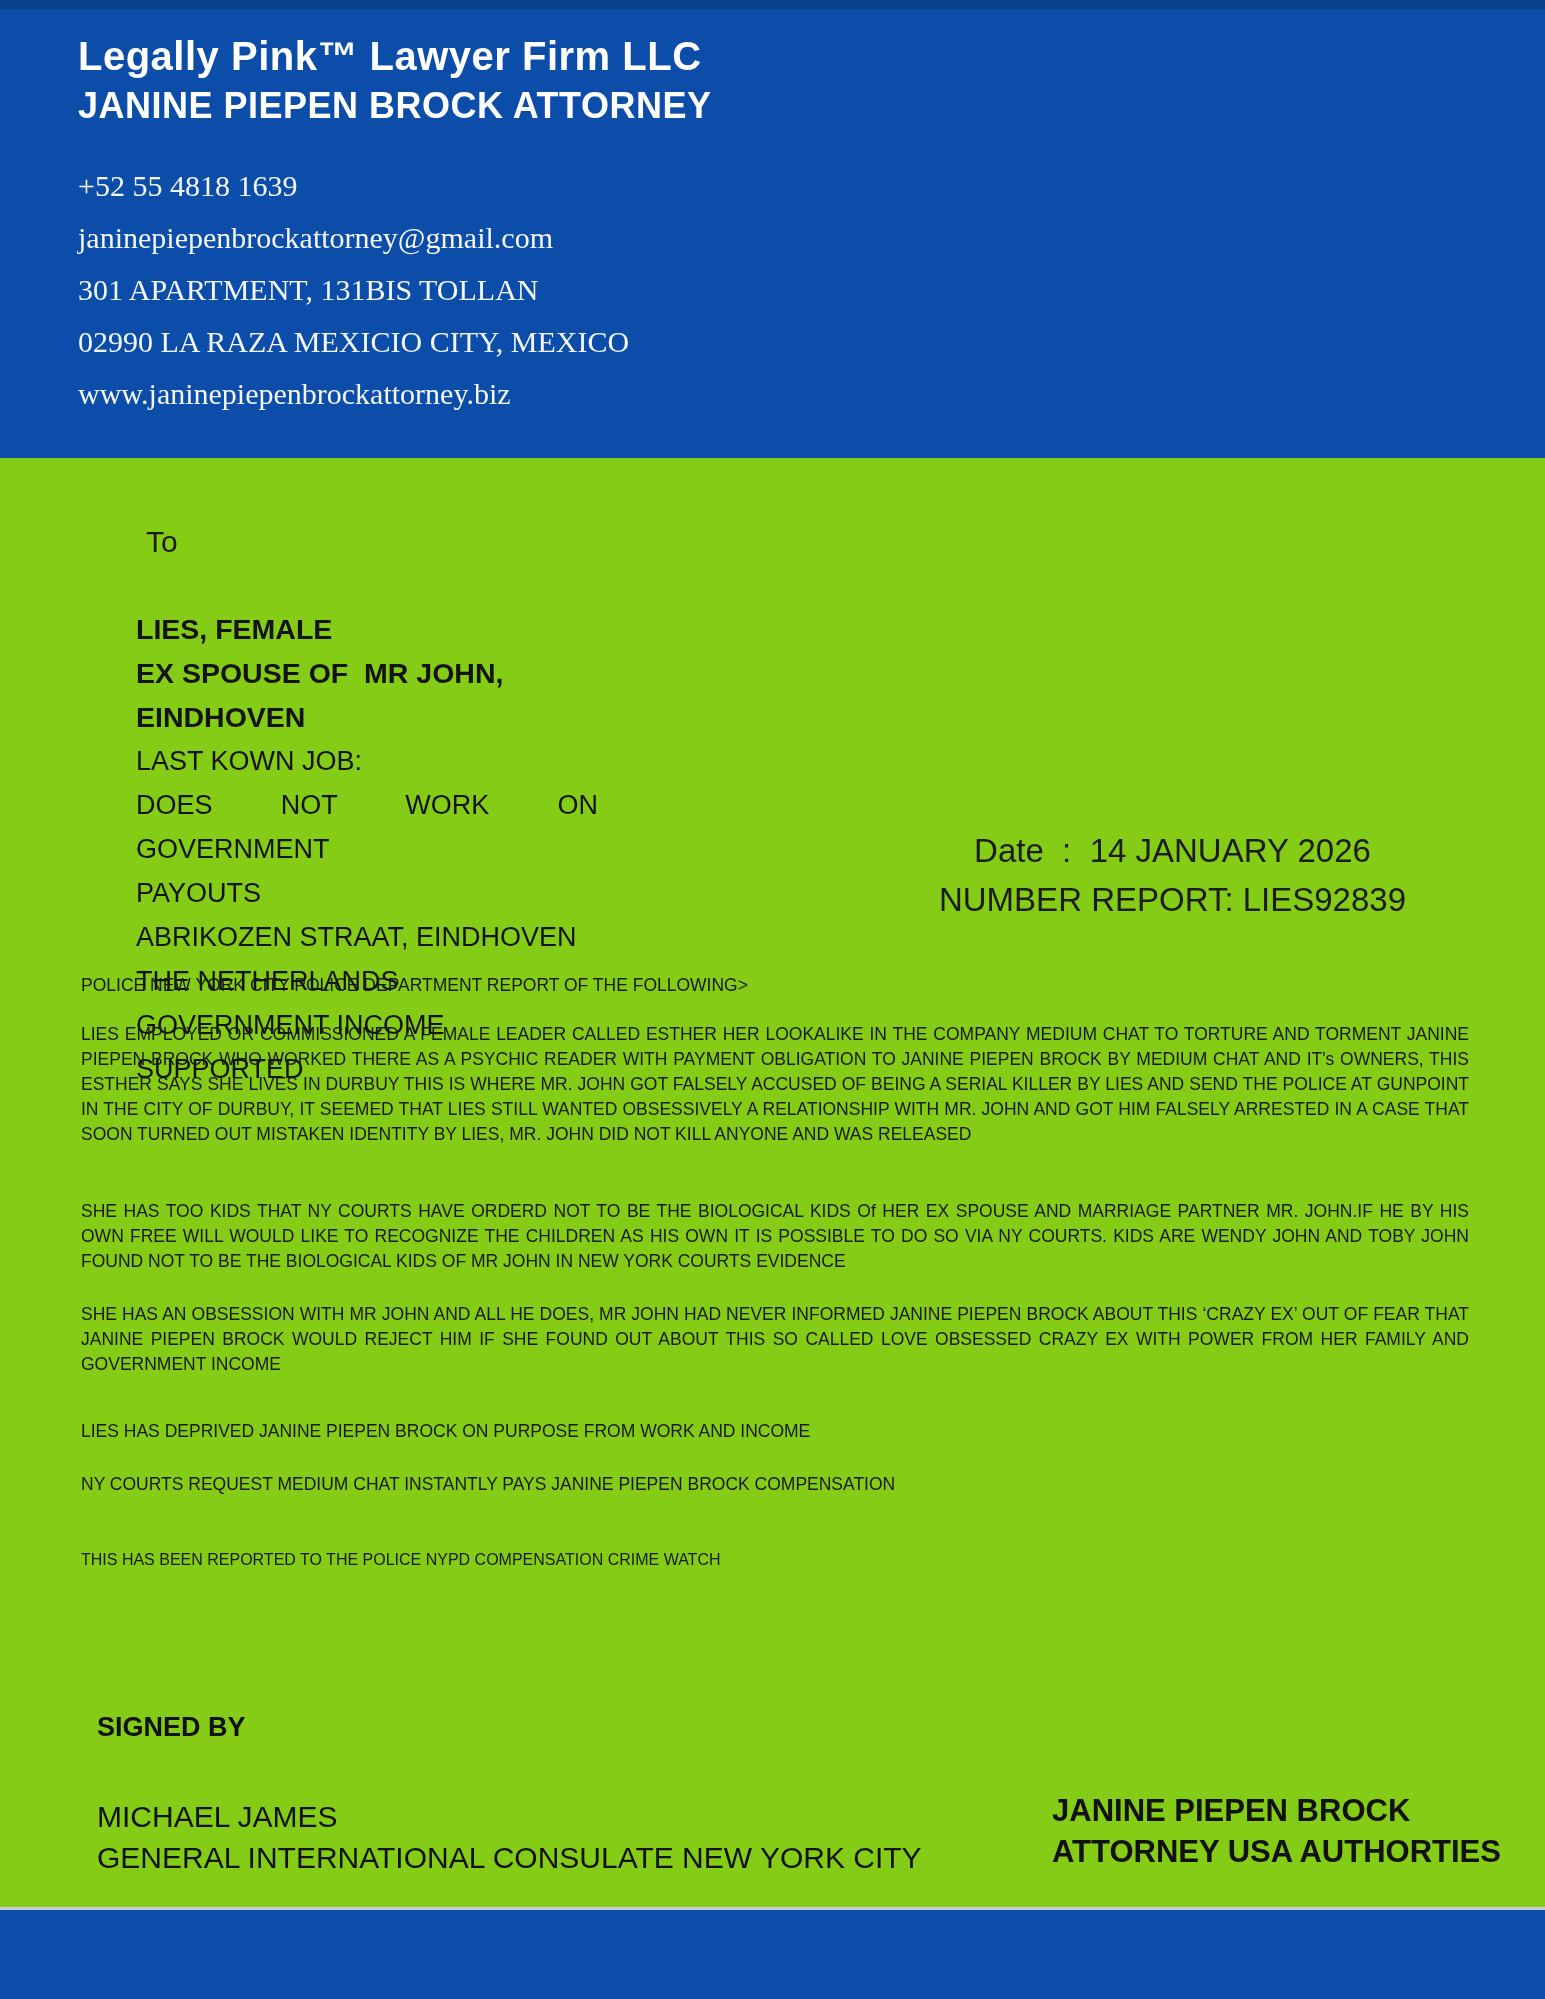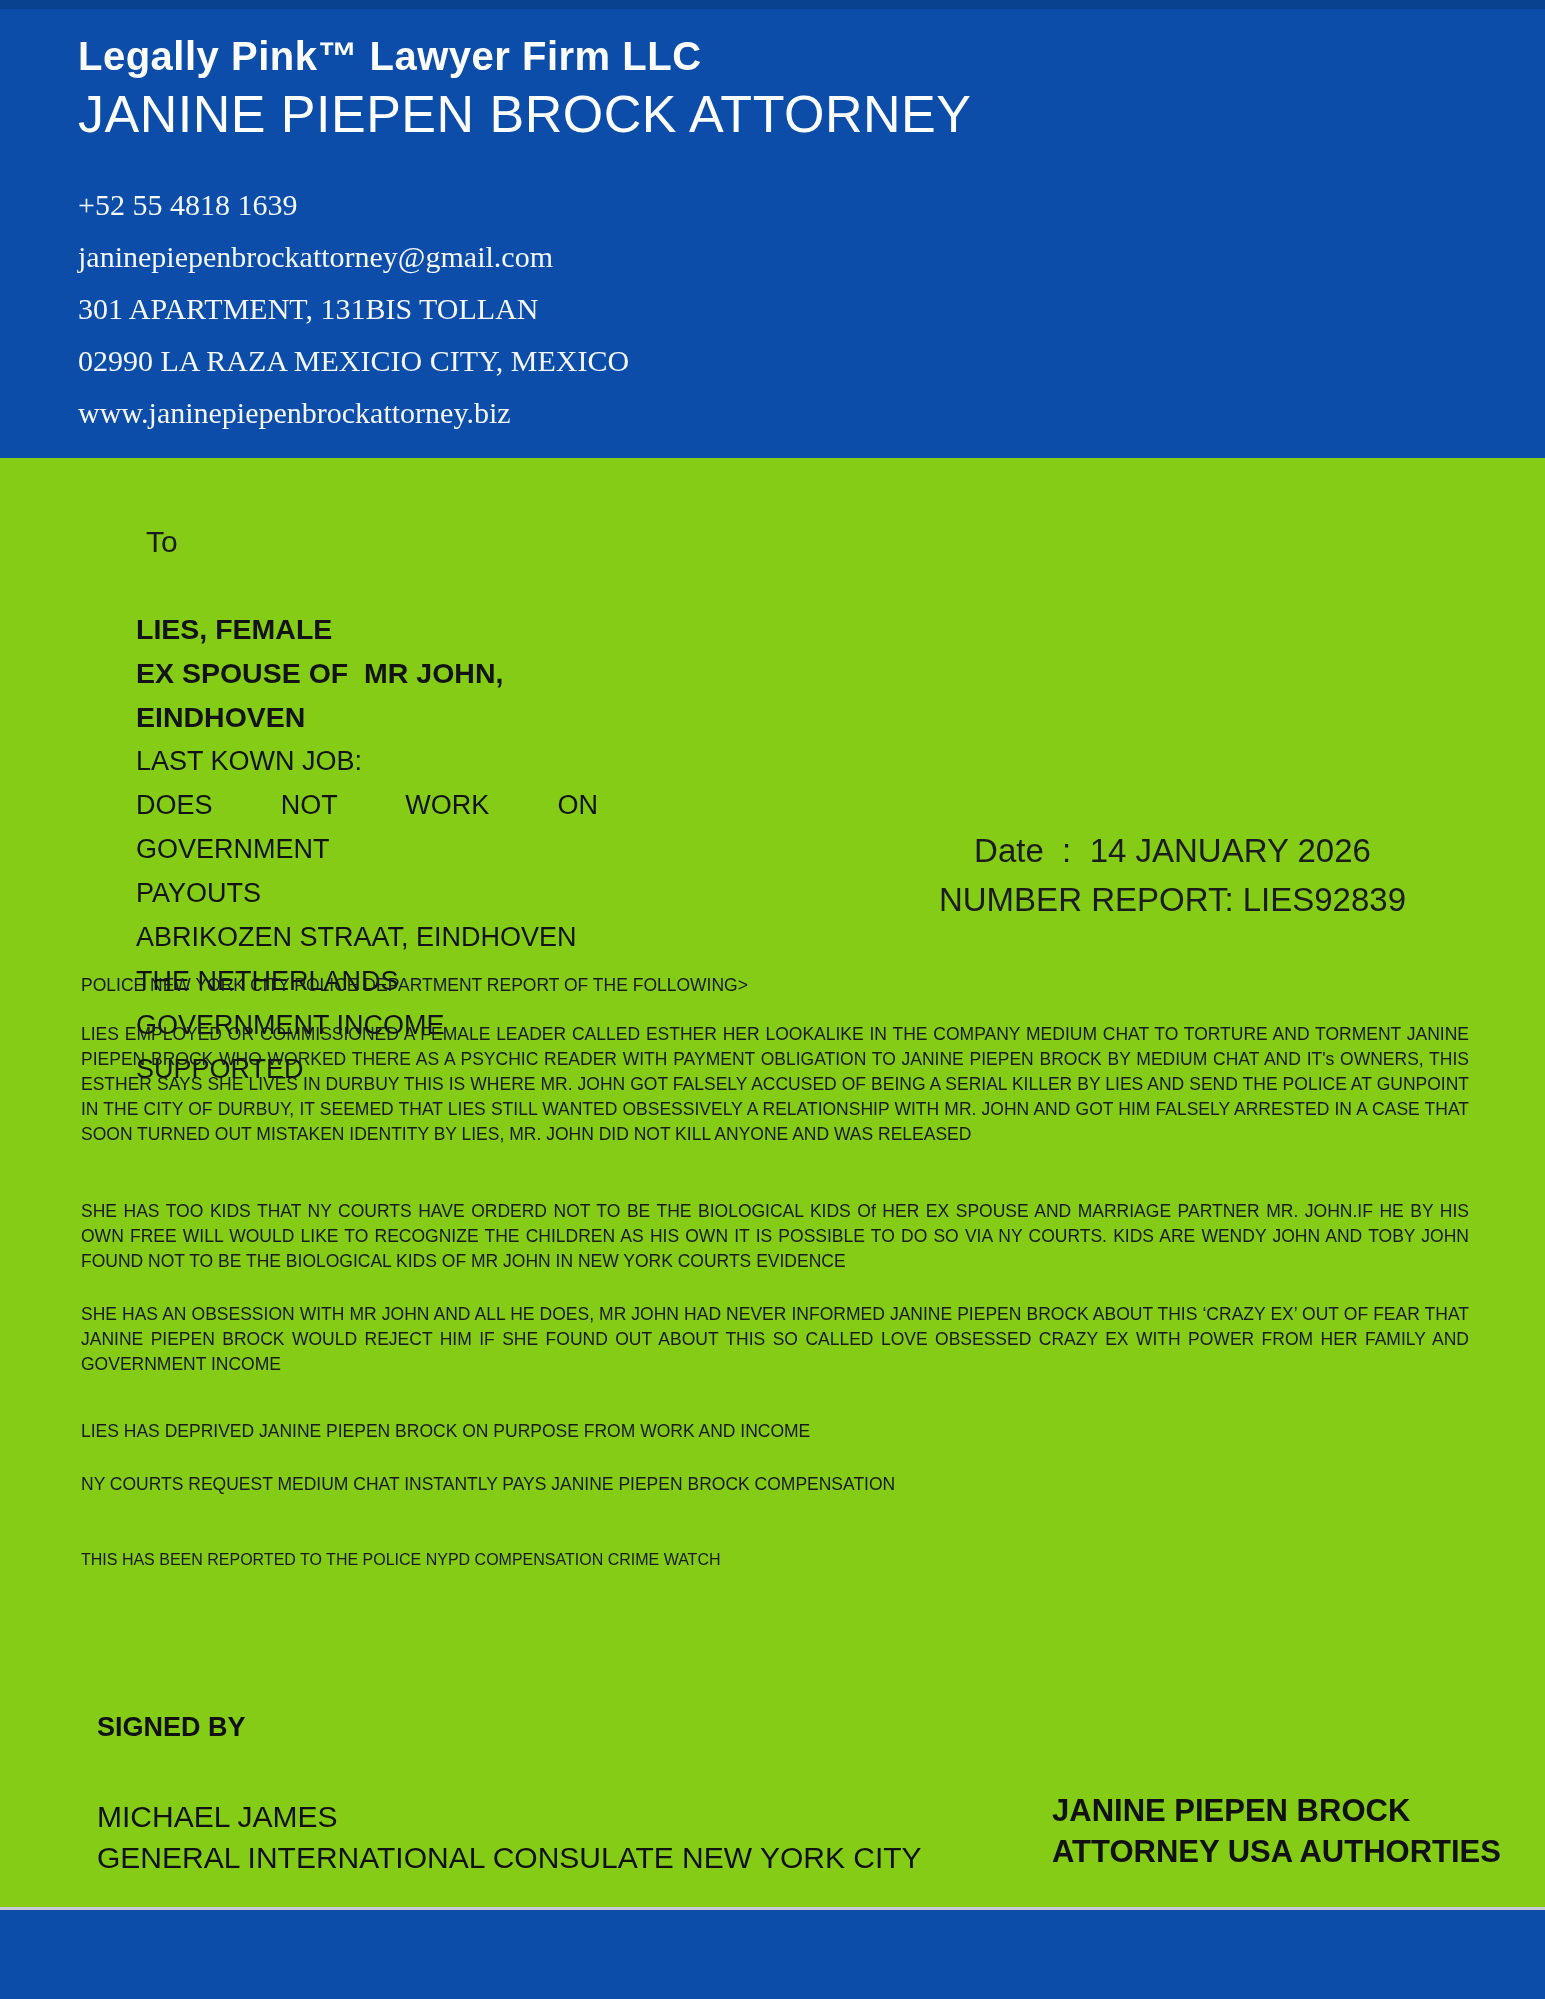--- a/index.html
+++ b/index.html
@@ -25,22 +25,22 @@
     padding: 22px 80px 0 78px;
     color: #ffffff;
   }
   .firm-line {
     font-size: 40px;
     font-weight: 700;
     letter-spacing: 0.5px;
     line-height: 1.25;
   }
   .attorney-line {
-    font-size: 52px;
-    font-weight: 400;
+    font-size: 36px;
+    font-weight: 700;
     letter-spacing: 0.5px;
     line-height: 1.15;
     margin-top: 4px;
   }
   .contact-block {
     margin-top: 34px;
     font-size: 30px;
     font-weight: 400;
     line-height: 52px;
     color: #f4f7fc;

